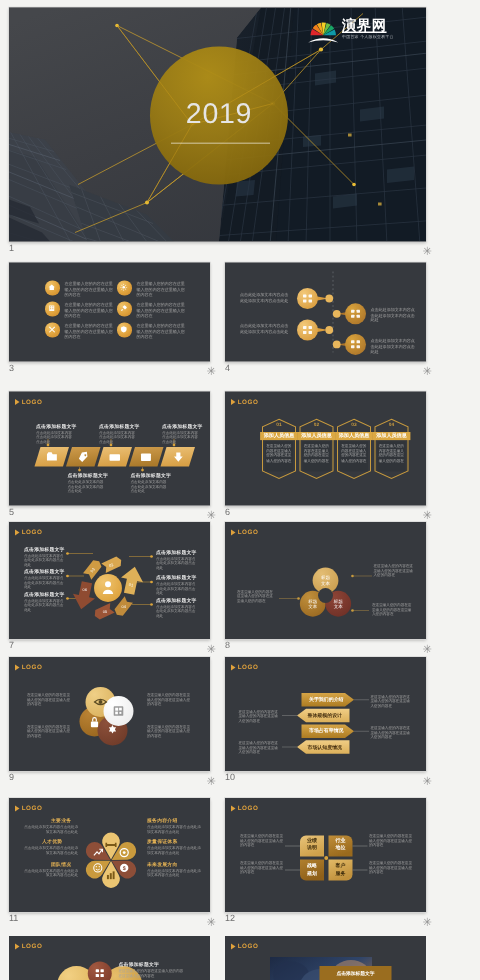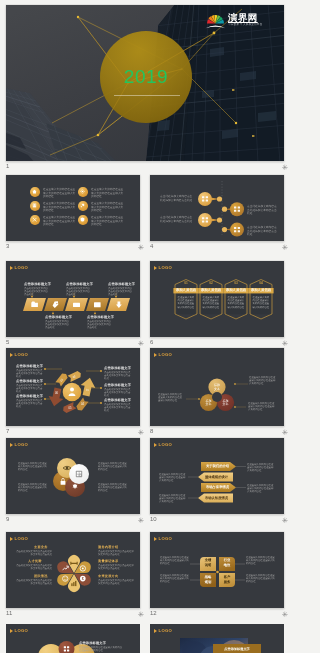--- a/index.html
+++ b/index.html
@@ -144,21 +144,21 @@
         <circle cx="208" cy="28" r="1.4"></circle>
             <circle cx="230" cy="118" r="1.2"></circle>
       </g>
 
       <circle cx="140" cy="72" r="46" fill="url(#circg)" opacity="0.95"></circle>
       <g stroke="#c79a1e" stroke-width="0.5" fill="none" opacity="0.55">
         <path d="M122 78 L92 130 M122 78 L208 28 M122 78 L176 64 M122 78 L72 12"></path>
       </g>
     </svg>
     <div style="position:absolute;left:96px;top:62px;width:88px;text-align:center;
-                font-size:19px;line-height:20px;color:#22c55e;letter-spacing:0.5px;font-weight:400;">2019</div>
+                font-size:19px;line-height:20px;color:#e5e5e5;letter-spacing:0.5px;font-weight:400;">2019</div>
     <div style="position:absolute;left:108px;top:90px;width:66px;height:0.7px;background:rgba(255,255,255,.42);"></div>
 
     <div style="position:absolute;left:199px;top:6px;display:flex;align-items:center;gap:2px;">
       <svg width="21" height="18" viewBox="0 0 42 36">
         <g transform="translate(21,25)">
           <path d="M0 0 L-17 0 A17 17 0 0 1 -14.7 -8.5 Z" fill="#e0262b"></path>
           <path d="M0 0 L-14.1 -9.5 A17 17 0 0 1 -9.2 -14.3 Z" fill="#f07d1a"></path>
           <path d="M0 0 L-8.5 -14.7 A17 17 0 0 1 -2.9 -16.8 Z" fill="#f2a81b"></path>
           <path d="M0 0 L-2.2 -16.9 A17 17 0 0 1 3.6 -16.6 Z" fill="#f4d024"></path>
           <path d="M0 0 L4.4 -16.4 A17 17 0 0 1 9.8 -13.9 Z" fill="#6cbe45"></path>

